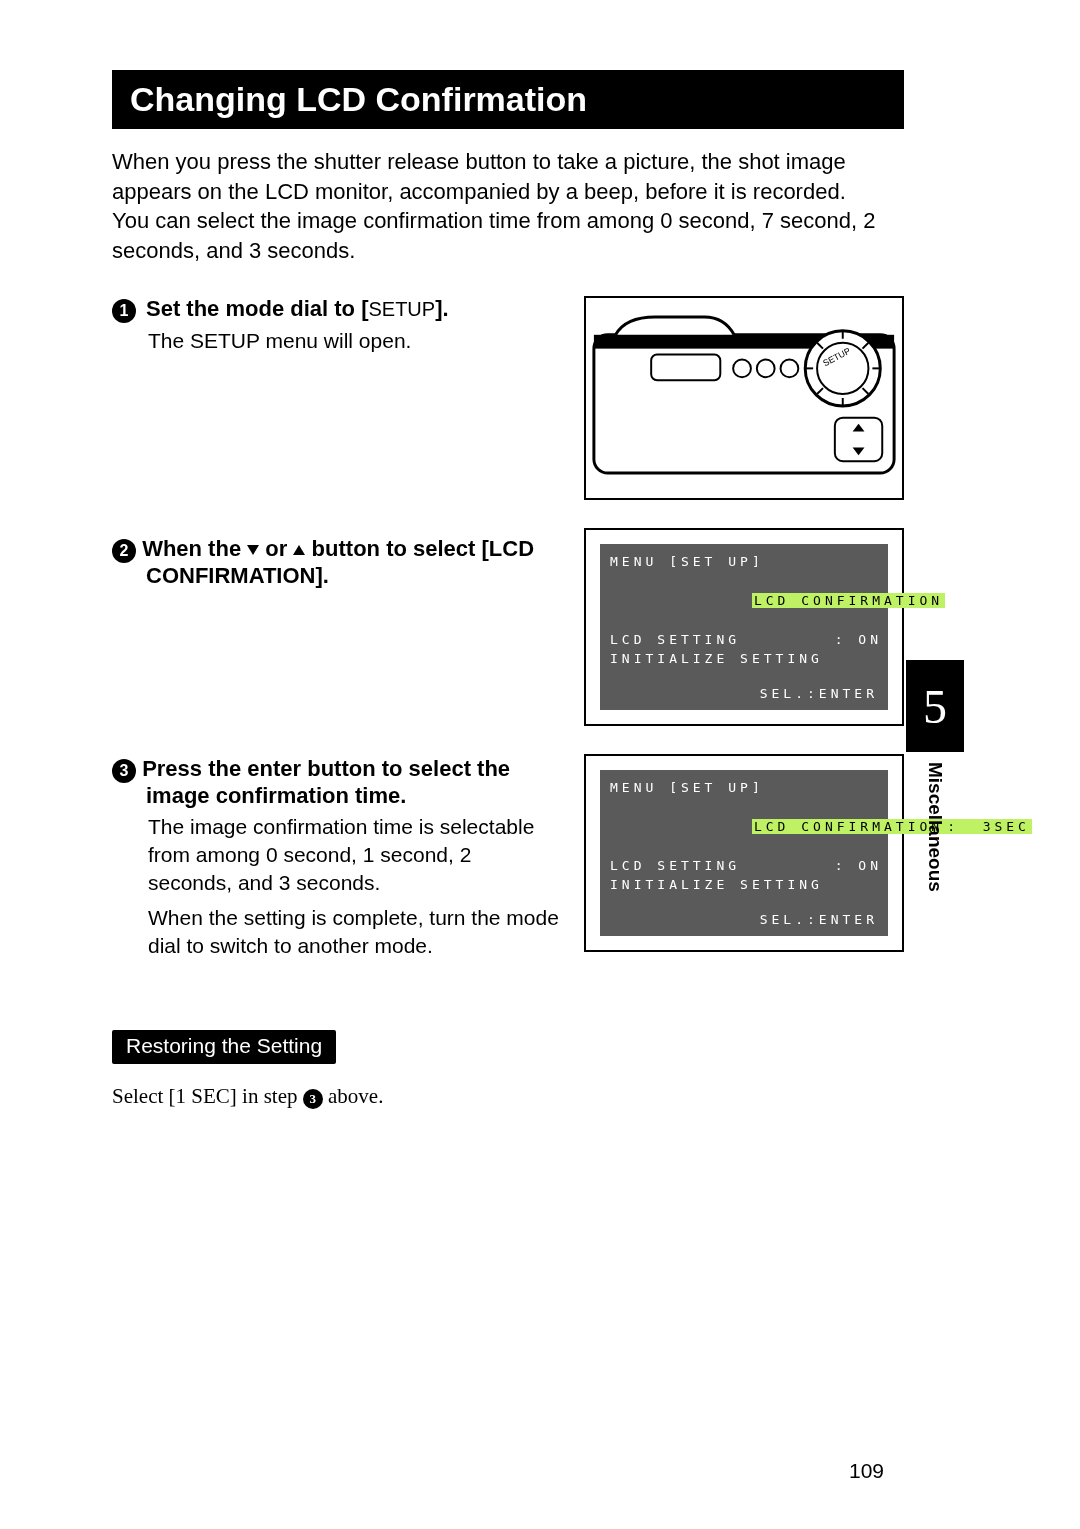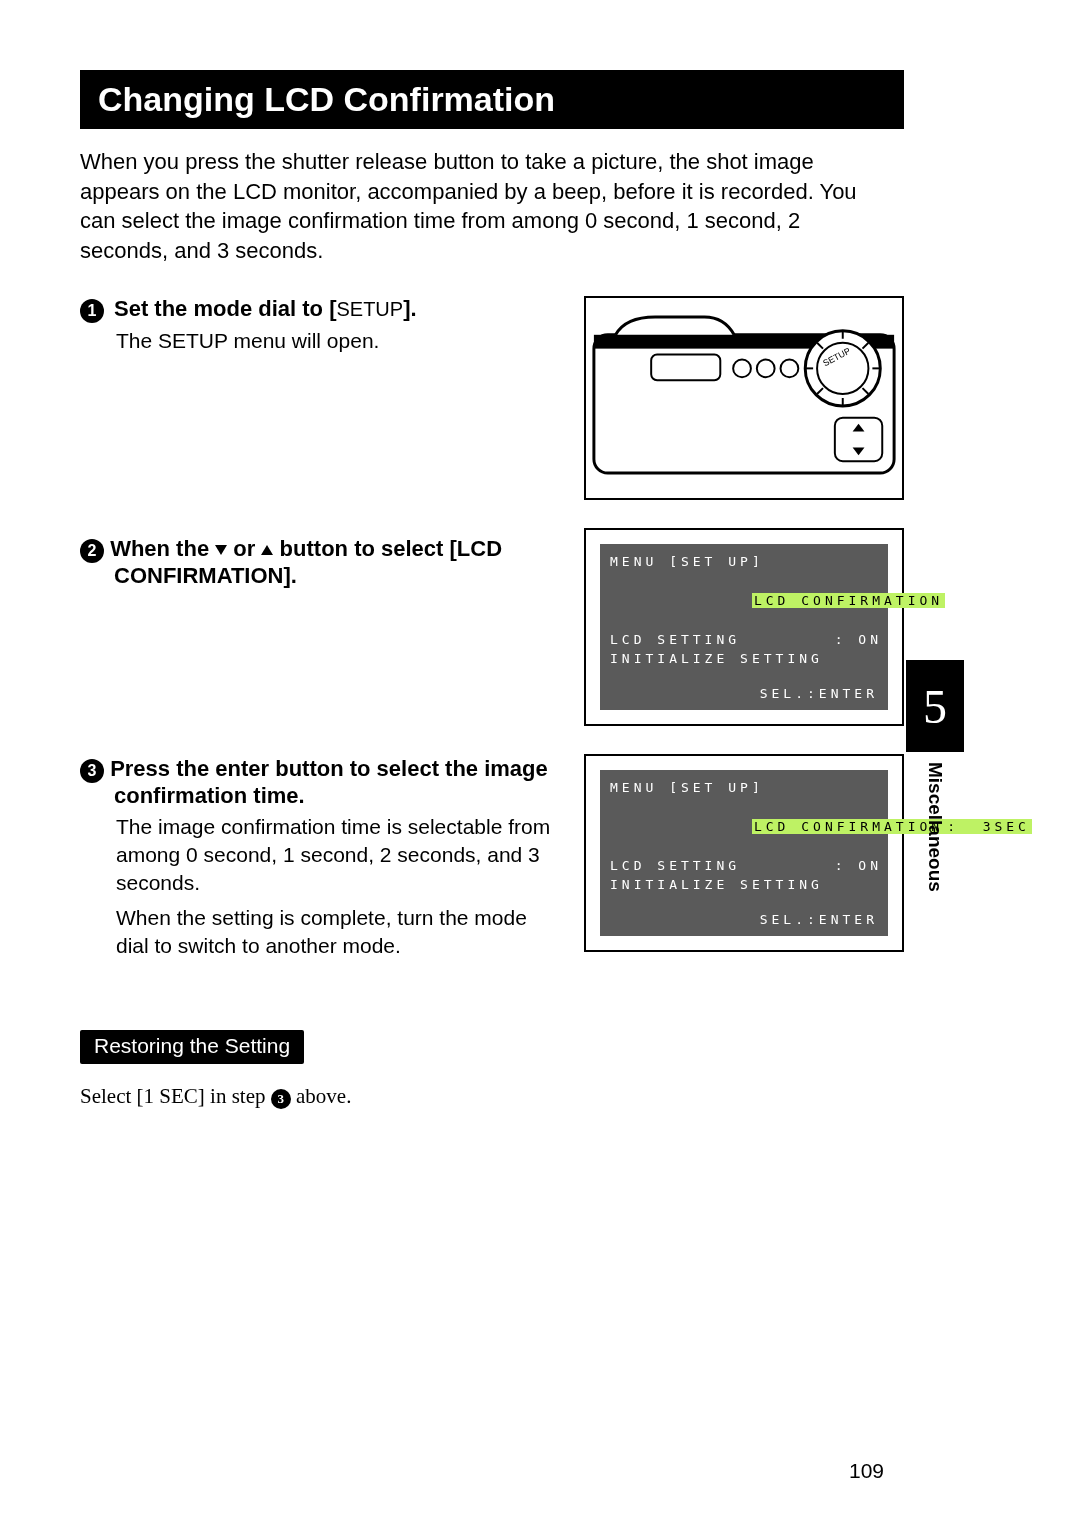--- a/index.html
+++ b/index.html
@@ -7,21 +7,21 @@
     padding: 0;
     background: #fff;
     font-family: Arial, Helvetica, sans-serif;
     color: #000;
   }
   .page {
     width: 964px;
     height: 1529px;
     position: relative;
     box-sizing: border-box;
-    padding: 70px 60px 50px 80px;
+    padding: 70px 60px 50px 112px;
   }
   .title-bar {
     background: #000;
     color: #fff;
     padding: 10px 18px;
     font-size: 34px;
     font-weight: bold;
     margin-bottom: 18px;
   }
   .intro {
@@ -197,21 +197,21 @@
     text-align:center;
   }
 </style>
 </head>
 <body>
 
 <div class="page">
 
   <div class="title-bar">Changing LCD Confirmation</div>
 
-  <div class="intro">When you press the shutter release button to take a picture, the shot image appears on the LCD monitor, accompanied by a beep, before it is recorded.  You can select the image confirmation time from among 0 second, 1 second, 2 seconds, and 3 seconds.</div>
+  <div class="intro">When you press the shutter release button to take a picture, the shot image appears on the LCD monitor, accompanied by a beep, before it is recorded.  You can select the image confirmation time from among 0 second, 7 second, 2 seconds, and 3 seconds.</div>
 
   <div class="content">
     <div class="left-col">
 
       <div class="step" style="min-height:190px;">
         <div class="step-head">
           <span class="circled">1</span>
           <span>
             <span>Set the mode dial to [</span><span class="setup-tag">SETUP</span><span>].</span>
           </span>

